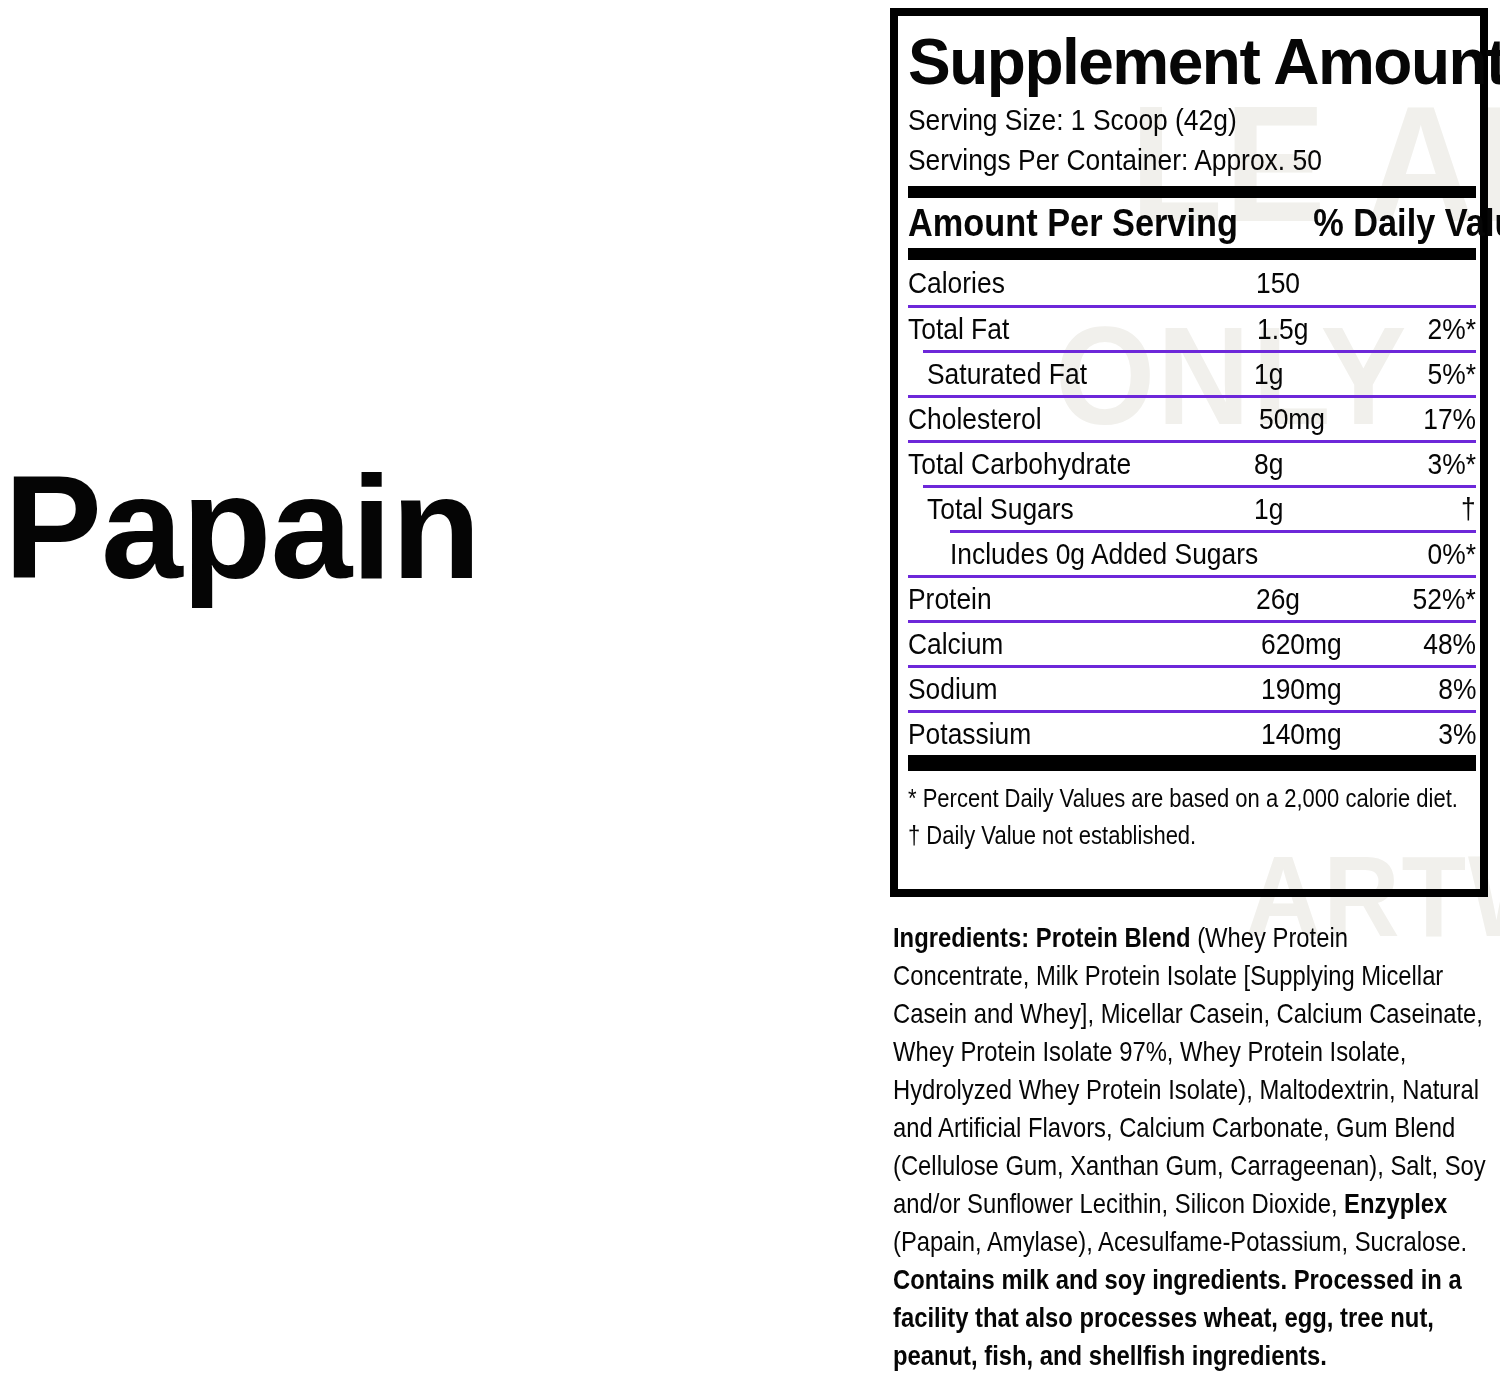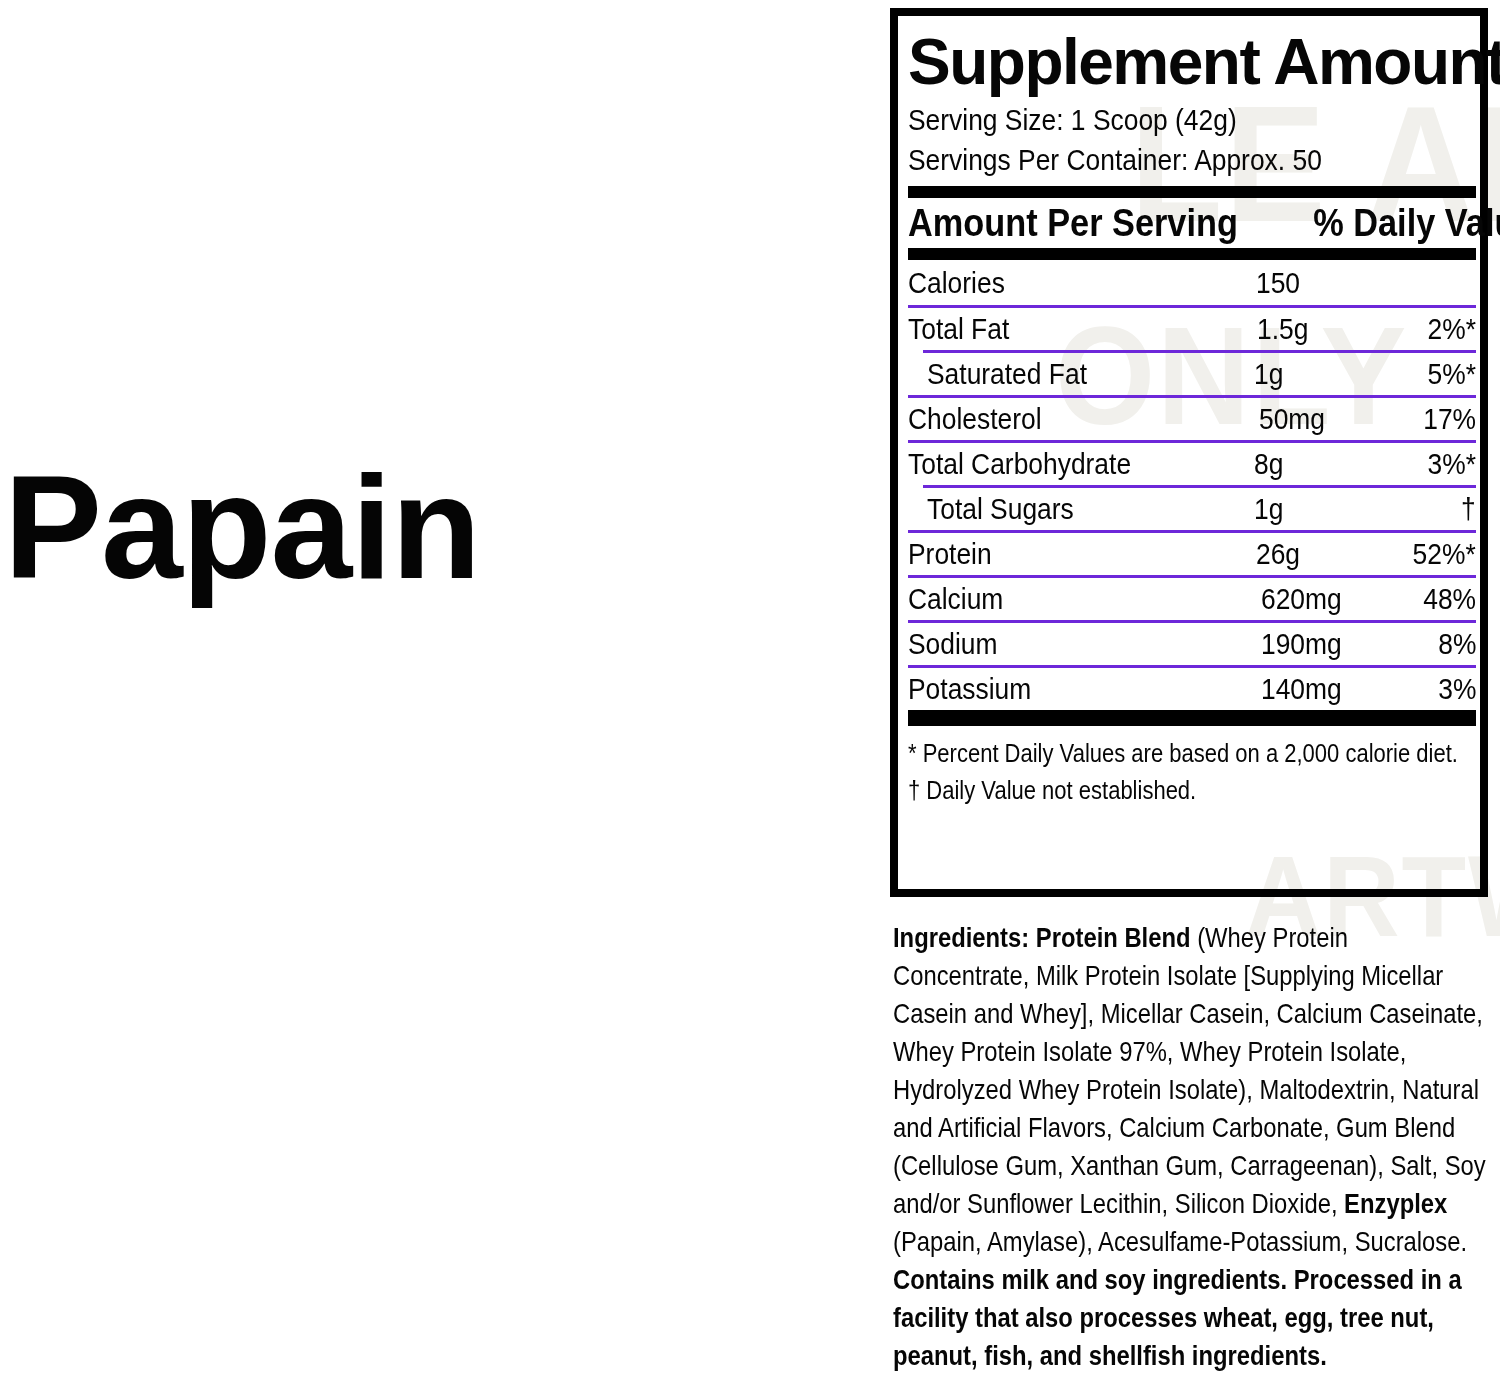--- a/index.html
+++ b/index.html
@@ -166,20 +166,25 @@
     <div class="nrow">
       <span class="lab"><span class="cx">Total Carbohydrate</span></span>
       <span class="amt"><span class="cxr">8g</span></span>
       <span class="dv"><span class="cxr">3%*</span></span>
     </div>
     <div class="nrow indent1">
       <span class="lab"><span class="cx">Total Sugars</span></span>
       <span class="amt"><span class="cxr">1g</span></span>
       <span class="dv"><span class="cxr">†</span></span>
     </div>
+    <div class="nrow indent2">
+      <span class="lab"><span class="cx">Includes 0g Added Sugars</span></span>
+      <span class="amt"><span class="cxr"></span></span>
+      <span class="dv"><span class="cxr">0%*</span></span>
+    </div>
     <div class="nrow">
       <span class="lab"><span class="cx">Protein</span></span>
       <span class="amt"><span class="cxr">26g</span></span>
       <span class="dv"><span class="cxr">52%*</span></span>
     </div>
     <div class="nrow">
       <span class="lab"><span class="cx">Calcium</span></span>
       <span class="amt"><span class="cxr">620mg</span></span>
       <span class="dv"><span class="cxr">48%</span></span>
     </div>

